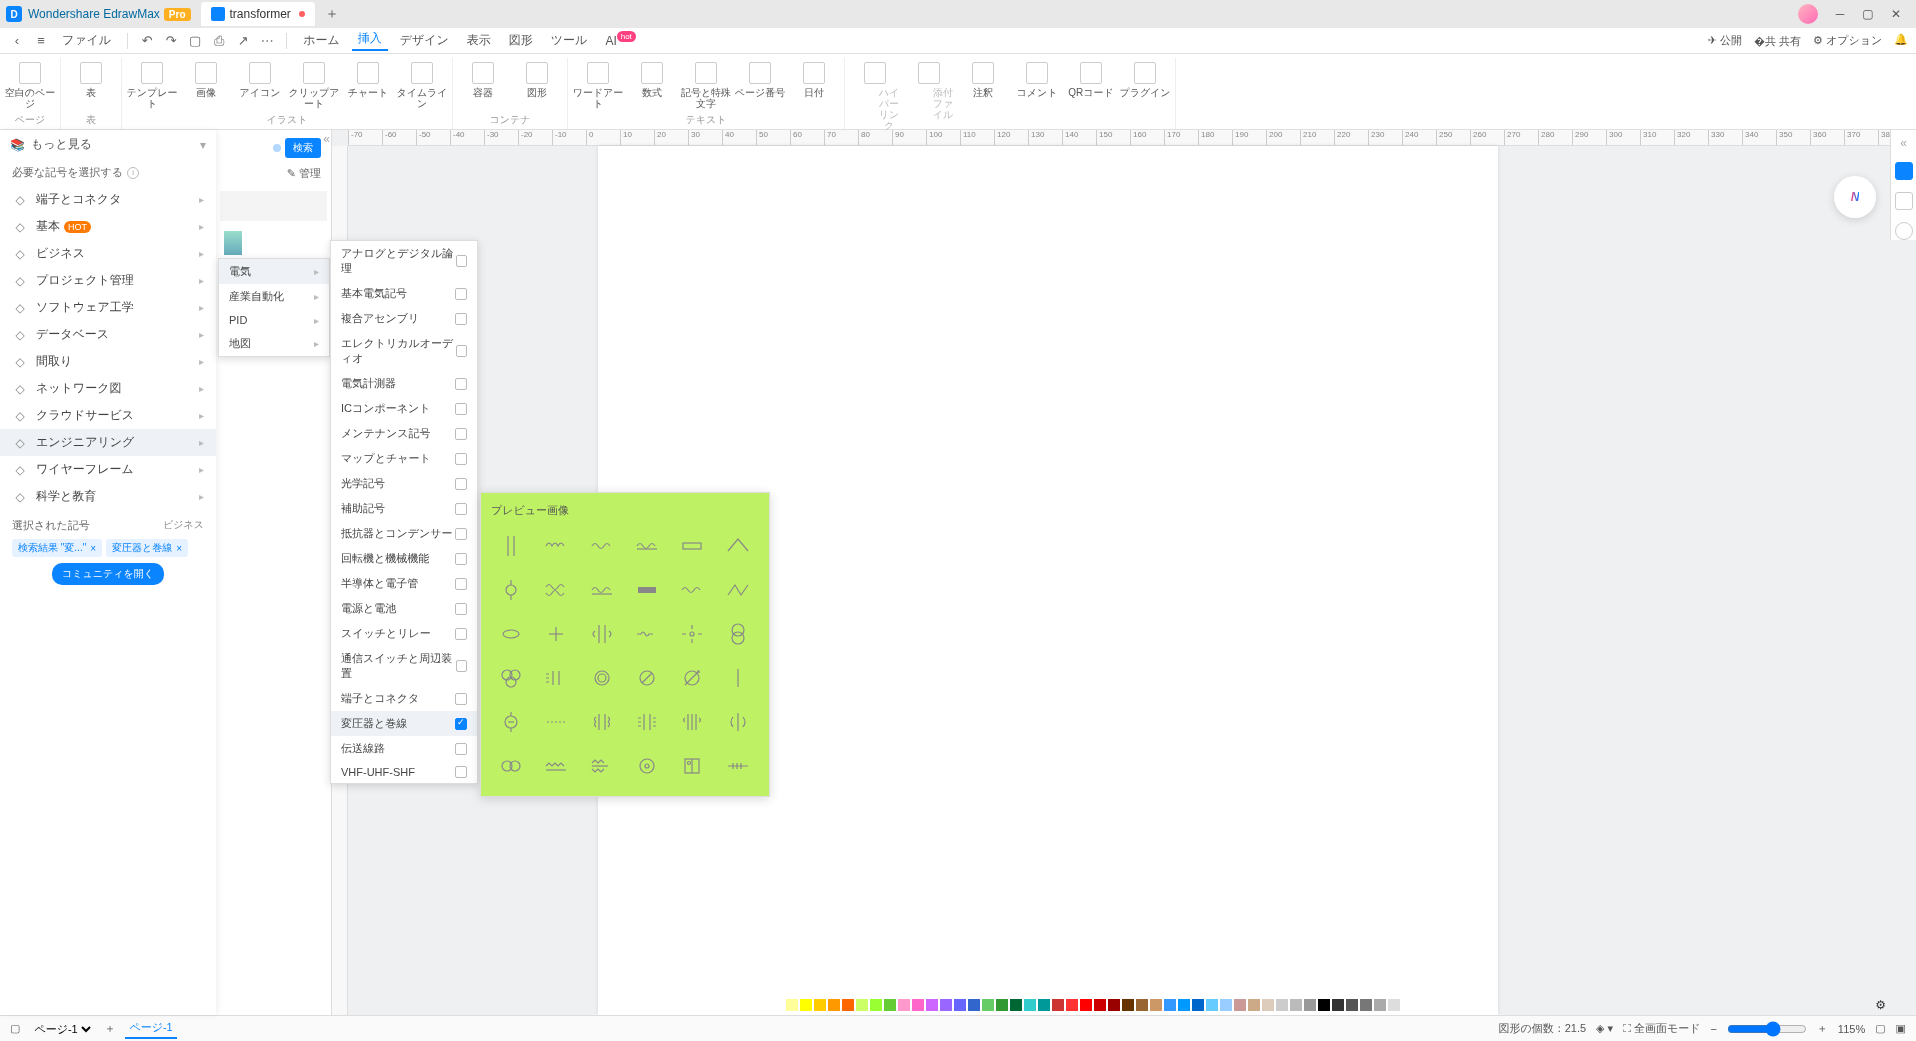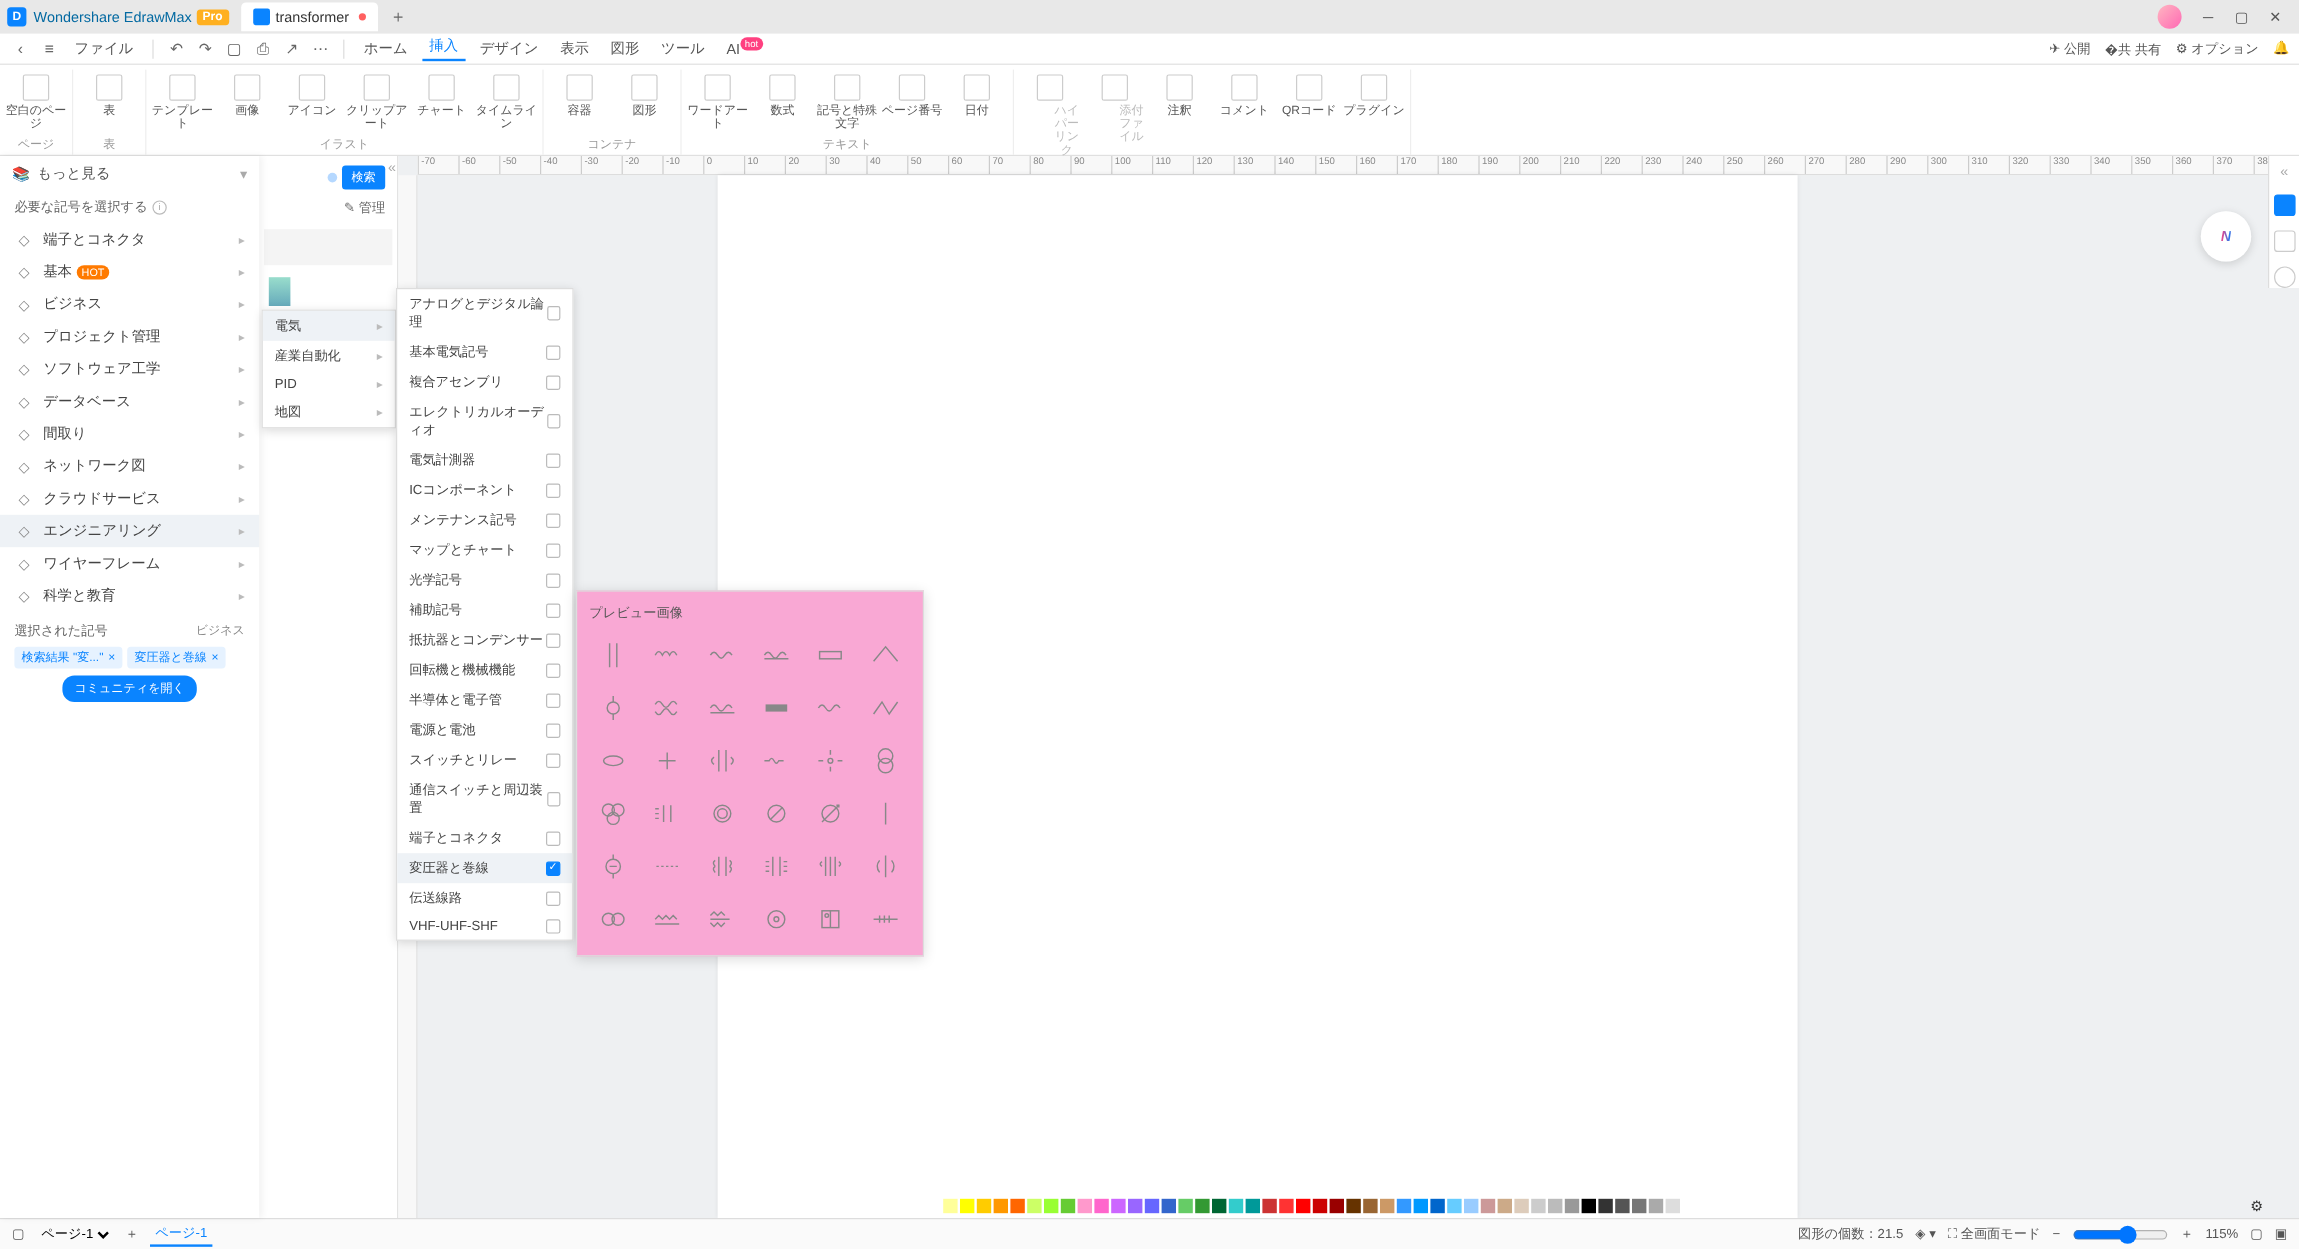--- a/index.html
+++ b/index.html
@@ -70,21 +70,21 @@
 .submenu1 { left:218px; top:258px; width:112px; }
 .submenu2 { left:330px; top:240px; width:148px; max-height:560px; overflow:visible; }
 .sub-item { display:flex; align-items:center; padding:5px 10px; font-size:11px; color:#444; justify-content:space-between; }
 .sub-item.active { background:#eef2f6; }
 .sub-item .arr { color:#bbb; font-size:10px; }
 .sub-item .cb { width:12px; height:12px; border:1px solid #bbb; border-radius:2px; }
 .sub-item .cb.checked { background:#0a84ff; border-color:#0a84ff; position:relative; }
 .sub-item .cb.checked::after { content:"✓"; color:#fff; font-size:9px; position:absolute; top:-2px; left:1px; }
 
 
-.preview { position:absolute; left:480px; top:492px; width:290px; background:#f9a8d4; border:1px solid #ddd; box-shadow:0 2px 10px rgba(0,0,0,.15); padding:10px; z-index:100; }
+.preview { position:absolute; left:480px; top:492px; width:290px; background:#bef264; border:1px solid #ddd; box-shadow:0 2px 10px rgba(0,0,0,.15); padding:10px; z-index:100; }
 .preview .ptitle { font-size:11px; color:#555; margin-bottom:8px; }
 .preview .grid { display:grid; grid-template-columns:repeat(6,1fr); gap:4px; }
 .preview .cell { width:40px; height:40px; display:flex; align-items:center; justify-content:center; }
 .preview svg { stroke:#888; fill:none; stroke-width:1.2; }
 
 
 .canvas-wrap { flex:1; position:relative; background:#eef0f2; }
 .ruler-h { position:absolute; top:0; left:16px; right:0; height:16px; background:#f8f8f8; border-bottom:1px solid #ddd; font-size:8px; color:#888; display:flex; overflow:hidden; }
 .ruler-h div { flex:0 0 34px; border-left:1px solid #ccc; padding-left:2px; }
 .ruler-v { position:absolute; top:16px; left:0; width:16px; bottom:0; background:#f8f8f8; border-right:1px solid #ddd; }

